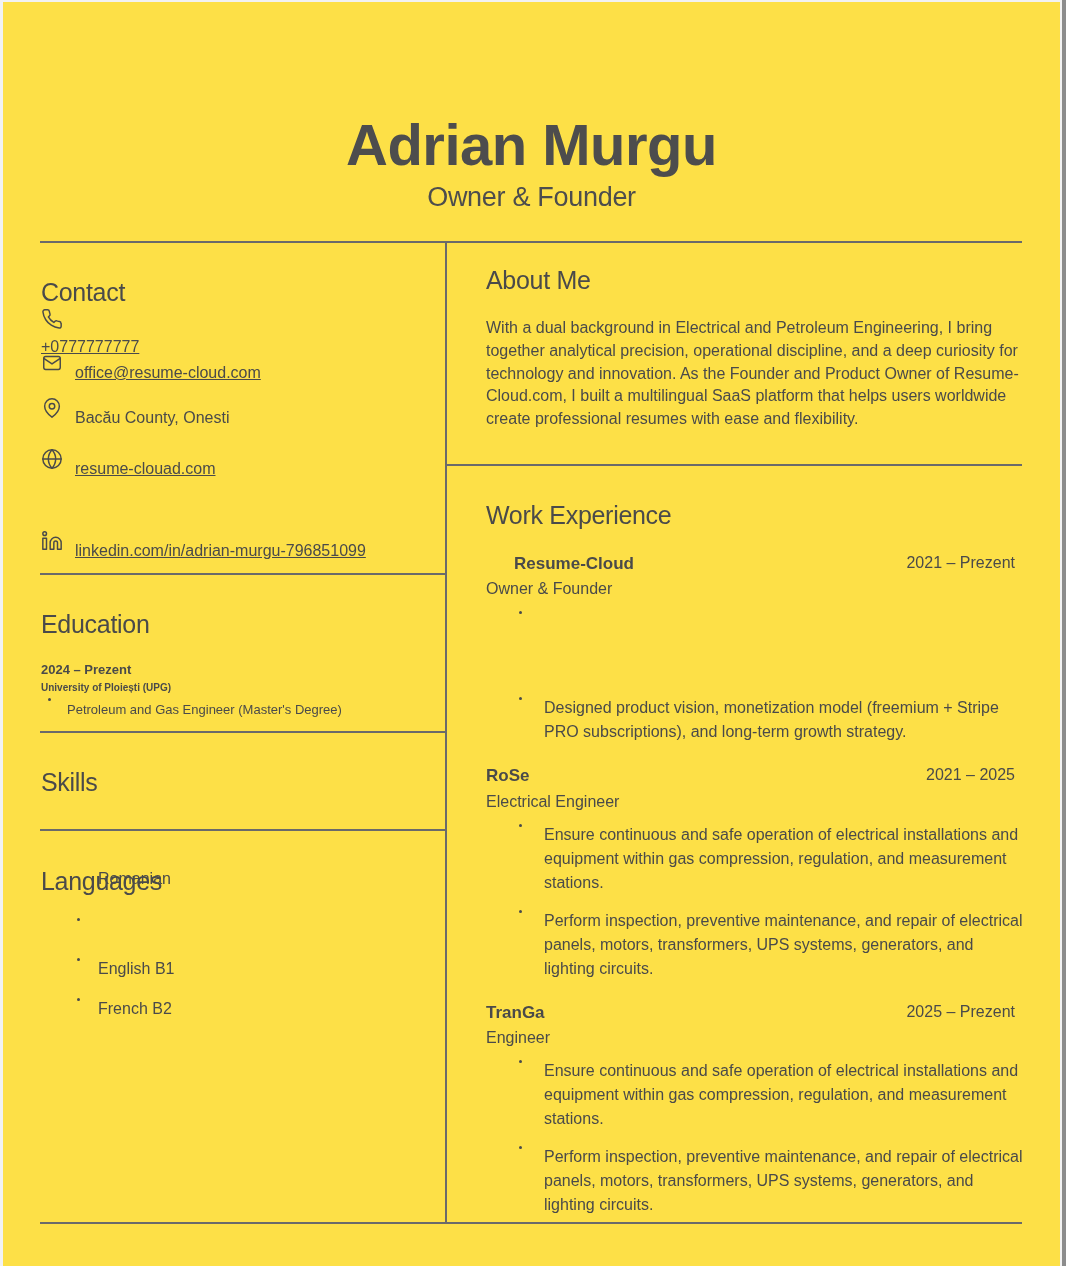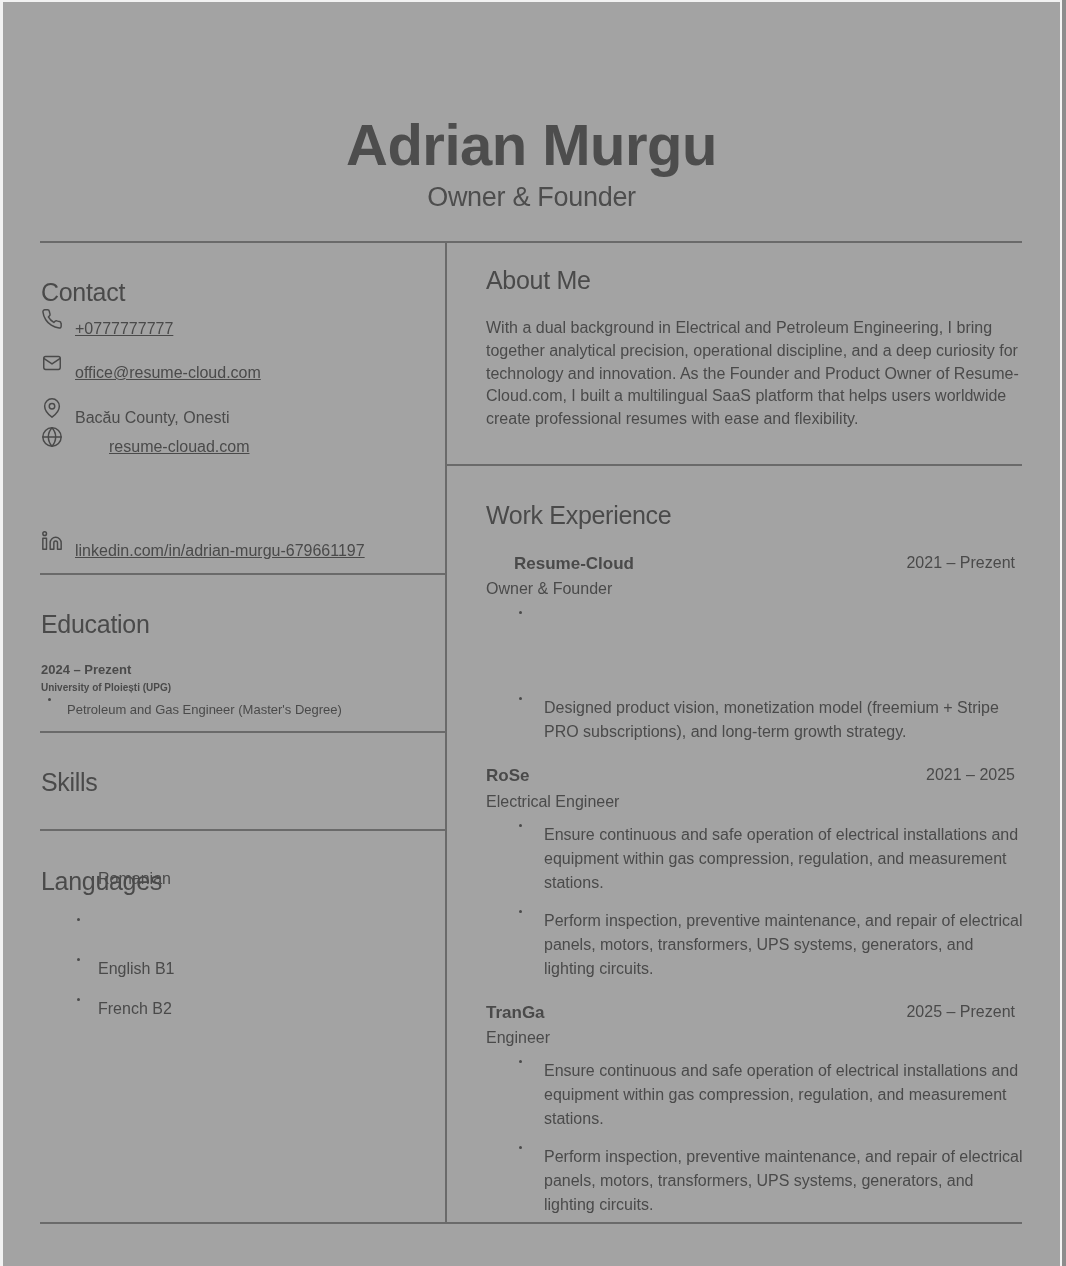--- a/index.html
+++ b/index.html
@@ -6,21 +6,21 @@
     body {
       width: 1066px; height: 1266px; overflow: hidden;
       background: #f2f2f2;
       font-family: "Liberation Sans", "DejaVu Sans", sans-serif;
       color: #4a4a4a;
       position: relative;
     }
     .page {
       position: absolute; left: 3px; top: 2px;
       width: 1057px; height: 1264px;
-      background: #a3a3a3;
+      background: #fde047;
       text-decoration: underline;
     }
     .scroll-edge {
       position: absolute; right: 0; top: 0; width: 4px; height: 1266px;
       background: #8c8c8c;
     }
     .header { position: absolute; left: 0; right: 0; top: 108px; text-align: center; }
     .name { font-size: 58px; font-weight: bold; color: #4d4d4d; letter-spacing: -0.5px; line-height: 70px; }
     .title { font-size: 27px; color: #4d4d4d; margin-top: 2px; letter-spacing: -0.3px; }
 
@@ -61,21 +61,21 @@
   <div class="hline" style="left:37px; top:239px; width:982px;"></div>
   <div class="vline" style="left:442px; top:239px; height:981px;"></div>
   <div class="hline" style="left:37px; top:571px; width:405px;"></div>
   <div class="hline" style="left:37px; top:729px; width:405px;"></div>
   <div class="hline" style="left:37px; top:827px; width:405px;"></div>
   <div class="hline" style="left:442px; top:462px; width:577px;"></div>
   <div class="hline" style="left:37px; top:1220px; width:982px;"></div>
 
   <div class="sec-title" style="left:38px; top:264px;margin-top:12px;">Contact</div>
 
-  <div class="contact-row" style="top:310px;">
+  <div class="contact-row" style="top:310px;flex-direction:column;">
     <svg class="ico" viewBox="0 0 24 24" fill="none" stroke="#4a4a4a" stroke-width="1.6" stroke-linecap="round" stroke-linejoin="round">
         <path d="M22 16.9v3a2 2 0 0 1-2.2 2 19.8 19.8 0 0 1-8.6-3.1 19.5 19.5 0 0 1-6-6A19.8 19.8 0 0 1 2.1 4.2 2 2 0 0 1 4.1 2h3a2 2 0 0 1 2 1.7c.1.9.4 1.8.7 2.7a2 2 0 0 1-.5 2.1L8 9.8a16 16 0 0 0 6 6l1.3-1.3a2 2 0 0 1 2.1-.4c.9.3 1.8.6 2.7.7a2 2 0 0 1 1.7 2z"></path>
       </svg>
     <a class="txt">+0777777777</a>
   </div>
 
   <div class="contact-row" style="top:354px;">
     <svg class="ico" viewBox="0 0 24 24" fill="none" stroke="#4a4a4a" stroke-width="1.6" stroke-linecap="round" stroke-linejoin="round">
         <rect x="3" y="5" width="18" height="14" rx="2"></rect>
         <path d="M3 7l9 6 9-6"></path>
@@ -84,37 +84,37 @@
   </div>
 
   <div class="contact-row" style="top:399px;">
     <svg class="ico" viewBox="0 0 24 24" fill="none" stroke="#4a4a4a" stroke-width="1.6" stroke-linecap="round" stroke-linejoin="round">
         <path d="M20 10c0 6-8 12-8 12S4 16 4 10a8 8 0 0 1 16 0z"></path>
         <circle cx="12" cy="10" r="3"></circle>
       </svg>
     <span class="txt">Bacău County, Onesti</span>
   </div>
 
-  <div class="contact-row" style="top:428px;gap:34px;">
+  <div class="contact-row" style="top:450px;">
     <svg class="ico" viewBox="0 0 24 24" fill="none" stroke="#4a4a4a" stroke-width="1.6" stroke-linecap="round" stroke-linejoin="round">
         <circle cx="12" cy="12" r="10"></circle>
         <path d="M2 12h20"></path>
         <path d="M12 2a15 15 0 0 1 4 10 15 15 0 0 1-4 10 15 15 0 0 1-4-10 15 15 0 0 1 4-10z"></path>
       </svg>
     <a class="txt">resume-clouad.com</a>
   </div>
 
 
   <div class="contact-row" style="top:532px;">
     <svg class="ico" viewBox="0 0 24 24" fill="none" stroke="#4a4a4a" stroke-width="1.6" stroke-linecap="round" stroke-linejoin="round">
         <circle cx="4" cy="4" r="2"></circle>
         <path d="M2 9h4v12H2z"></path>
         <path d="M16 8a6 6 0 0 1 6 6v7h-4v-7a2 2 0 0 0-4 0v7h-4v-7a6 6 0 0 1 6-6z"></path>
       </svg>
-    <a class="txt">linkedin.com/in/adrian-murgu-679661197</a>
+    <a class="txt">linkedin.com/in/adrian-murgu-796851099</a>
   </div>
 
   <div class="sec-title" style="left:38px; top:608px;">Education</div>
   <div class="edu-date">2024 – Prezent</div>
   <div class="edu-uni">University of Ploiești (UPG)</div>
   <div class="bullet-dot" style="left:45px; top:696px;"></div>
   <div class="edu-deg">Petroleum and Gas Engineer (Master's Degree)</div>
 
   <div class="sec-title" style="left:38px; top:766px;">Skills</div>
 

